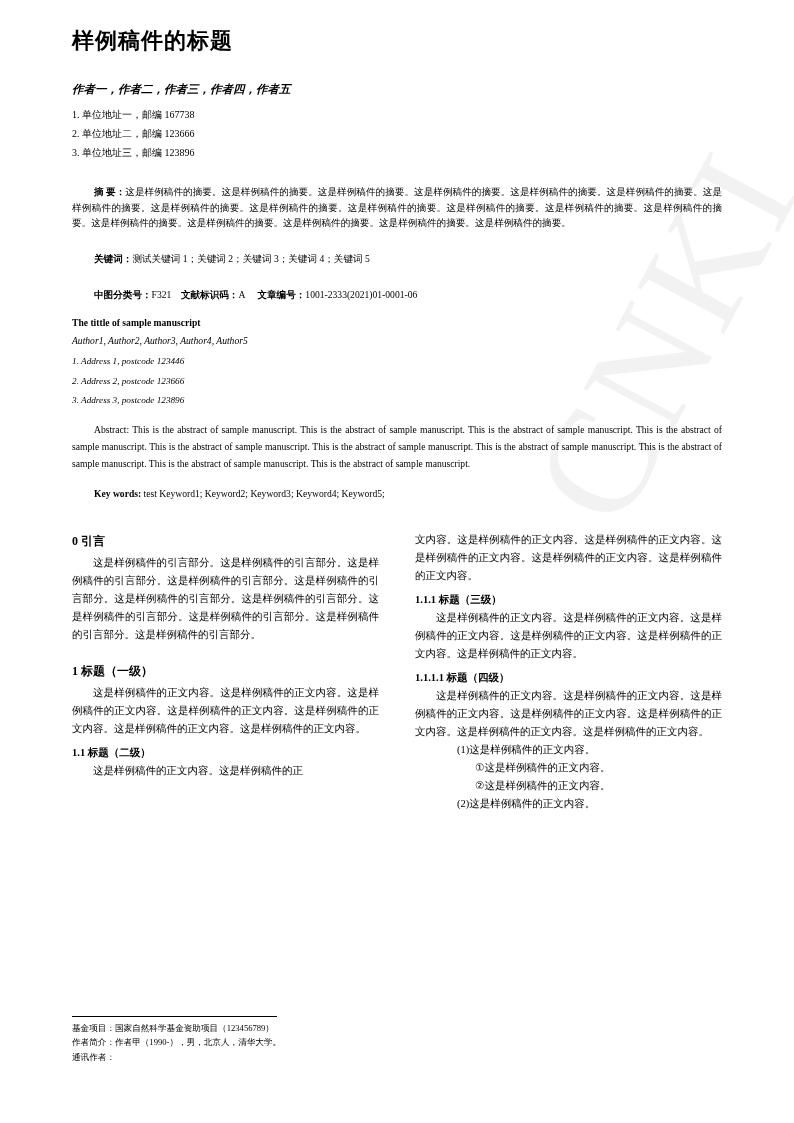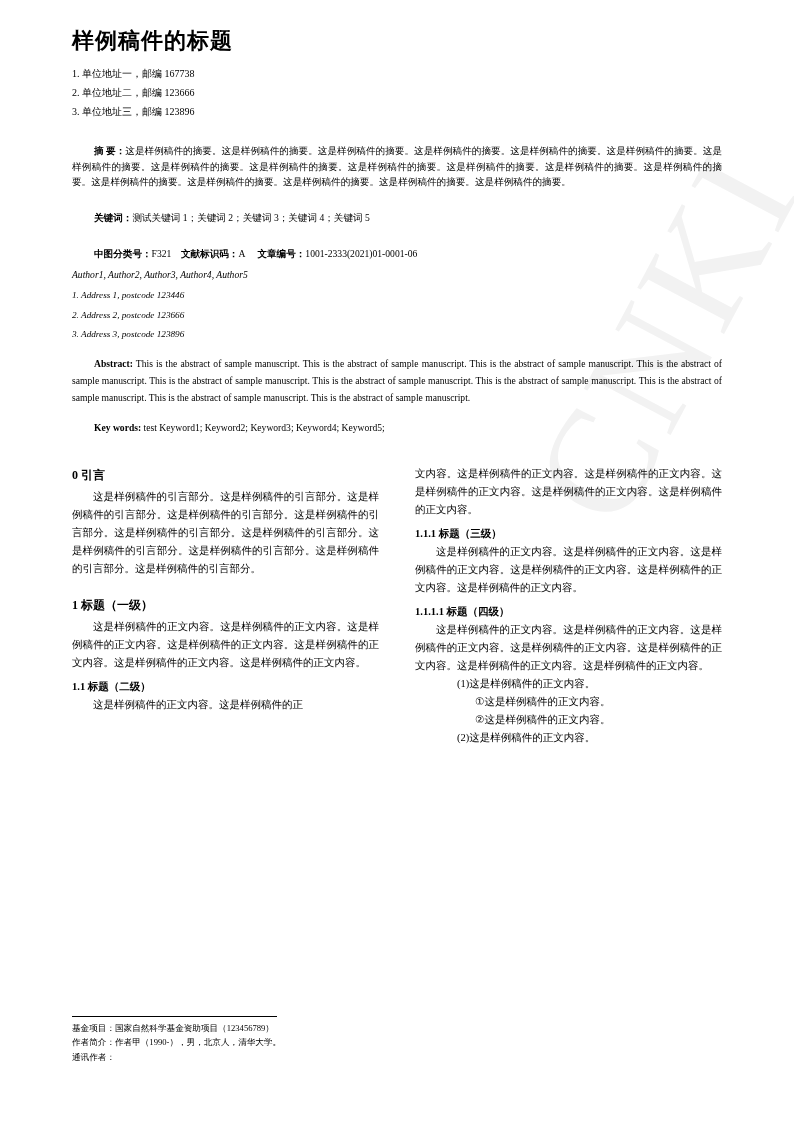--- a/index.html
+++ b/index.html
@@ -119,21 +119,21 @@
     font-style: italic;
     line-height: 2.1;
   }
   .abs-en {
     margin-top: 12px;
     font-size: 9.6px;
     line-height: 1.75;
     text-align: justify;
     text-indent: 22px;
   }
-  .abs-en .lbl { font-weight: bold; }
+  .abs-en .lbl { font-weight: normal; }
   .kw-en {
     margin-top: 14px;
     font-size: 9.6px;
     line-height: 1.7;
     text-indent: 22px;
   }
   .kw-en .lbl { font-weight: bold; }
 
   
   .body-cols {
@@ -195,39 +195,41 @@
 
   <div class="watermark">
     <span>CNKI</span>
   </div>
 
   <div class="content">
 
 
     <div class="doc-title">样例稿件的标题</div>
 
+    <div class="authors-cn">作者一，作者二，作者三，作者四，作者五</div>
 
     <div class="aff-cn">
       <div>1. 单位地址一，邮编  167738</div>
       <div>2. 单位地址二，邮编  123666</div>
       <div>3. 单位地址三，邮编  123896</div>
     </div>
 
     <div class="abs-cn">
       <span class="lbl">摘    要：</span><span>这是样例稿件的摘要。这是样例稿件的摘要。这是样例稿件的摘要。这是样例稿件的摘要。这是样例稿件的摘要。这是样例稿件的摘要。这是样例稿件的摘要。这是样例稿件的摘要。这是样例稿件的摘要。这是样例稿件的摘要。这是样例稿件的摘要。这是样例稿件的摘要。这是样例稿件的摘要。这是样例稿件的摘要。这是样例稿件的摘要。这是样例稿件的摘要。这是样例稿件的摘要。这是样例稿件的摘要。</span>
     </div>
 
     <div class="kw-cn">
       <span class="lbl">关键词：</span><span>测试关键词 1；关键词 2；关键词 3；关键词 4；关键词 5</span>
     </div>
 
     <div class="clc-cn">
       <span class="lbl">中图分类号：</span><span>F321</span>&nbsp;&nbsp;&nbsp;&nbsp;<span class="lbl">文献标识码：</span><span>A</span>&nbsp;&nbsp;&nbsp;&nbsp;&nbsp;<span class="lbl">文章编号：</span><span>1001-2333(2021)01-0001-06</span>
     </div>
 
+    <div class="title-en">The tittle of sample manuscript</div>
     <div class="authors-en">Author1, Author2, Author3, Author4, Author5</div>
     <div class="aff-en">
       <div>1. Address 1, postcode 123446</div>
       <div>2. Address 2, postcode 123666</div>
       <div>3. Address 3, postcode 123896</div>
     </div>
 
     <div class="abs-en">
       <span class="lbl">Abstract:</span><span> This is the abstract of sample manuscript. This is the abstract of sample manuscript. This is the abstract of sample manuscript. This is the abstract of sample manuscript. This is the abstract of sample manuscript. This is the abstract of sample manuscript. This is the abstract of sample manuscript. This is the abstract of sample manuscript. This is the abstract of sample manuscript. This is the abstract of sample manuscript.</span>
     </div>

